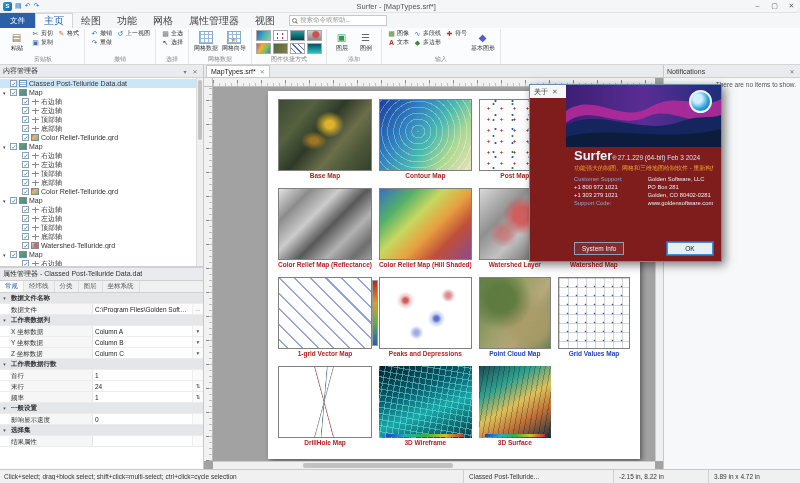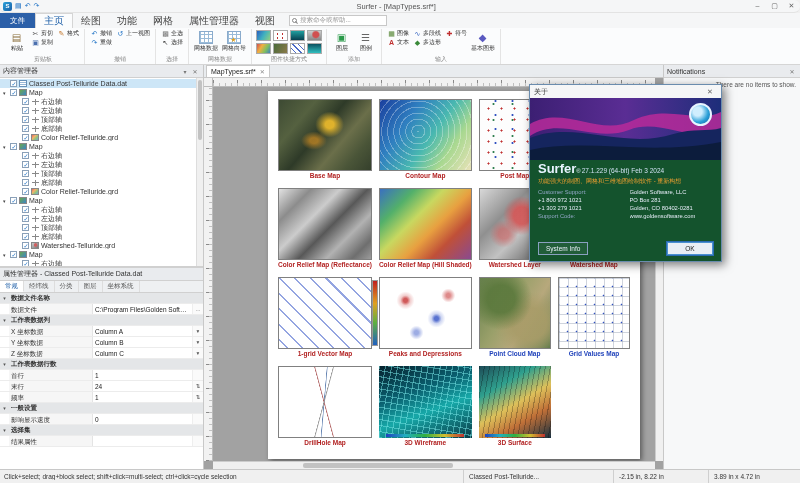--- a/index.html
+++ b/index.html
@@ -183,21 +183,21 @@
   
   .notifcol{width:137px;flex:none;background:#f7f8f9;border-left:1px solid #c8c8c8;display:flex;flex-direction:column;}
   .notif-body{padding:3px 4px;font-size:6.5px;color:#555;text-align:right;}
 
   
   .statusbar{height:14px;background:#f0f0f0;border-top:1px solid #c8c8c8;display:flex;align-items:center;font-size:6.5px;color:#333;flex:none;}
   .sb-hint{flex:1;padding:0 4px;white-space:nowrap;overflow:hidden;}
   .sb-cell{border-left:1px solid #cfcfcf;padding:0 5px;white-space:nowrap;flex:none;height:100%;display:flex;align-items:center;}
 
   
-  .about{position:absolute;left:529px;top:84px;width:193px;height:178px;background:#14532d;border:1px solid #6a8cae;box-shadow:3px 3px 9px rgba(0,0,0,.5);z-index:30;display:flex;flex-direction:column;}
+  .about{position:absolute;left:529px;top:84px;width:193px;height:178px;background:#7f1d1d;border:1px solid #6a8cae;box-shadow:3px 3px 9px rgba(0,0,0,.5);z-index:30;display:flex;flex-direction:row;}
   .about-title{height:13px;background:#f5f6f7;display:flex;align-items:center;padding:0 4px;font-size:7px;color:#333;flex:none;}
   .about-title .at-text{flex:1;}
   .about-title .at-close{width:14px;text-align:center;color:#666;font-size:7px;}
   .about-body{flex:1;position:relative;overflow:hidden;}
   .wave{display:block;width:100%;height:62px;}
   .about-logo{position:absolute;top:5px;right:9px;width:23px;height:23px;border-radius:50%;border:2px solid #e8f4ff;background:radial-gradient(circle at 35% 35%,#cfeefe 0 25%,#2aa0d8 60%,#0a5a9a);}
   .prod-line{margin:1px 8px 0;display:flex;align-items:baseline;color:#fff;}
   .prod-name{font-size:13px;font-weight:bold;color:#e8f4ff;}
   .prod-reg{font-size:6px;vertical-align:super;color:#e8f4ff;margin-right:1px;}
   .prod-ver{font-size:6.5px;color:#cfe0f0;}

